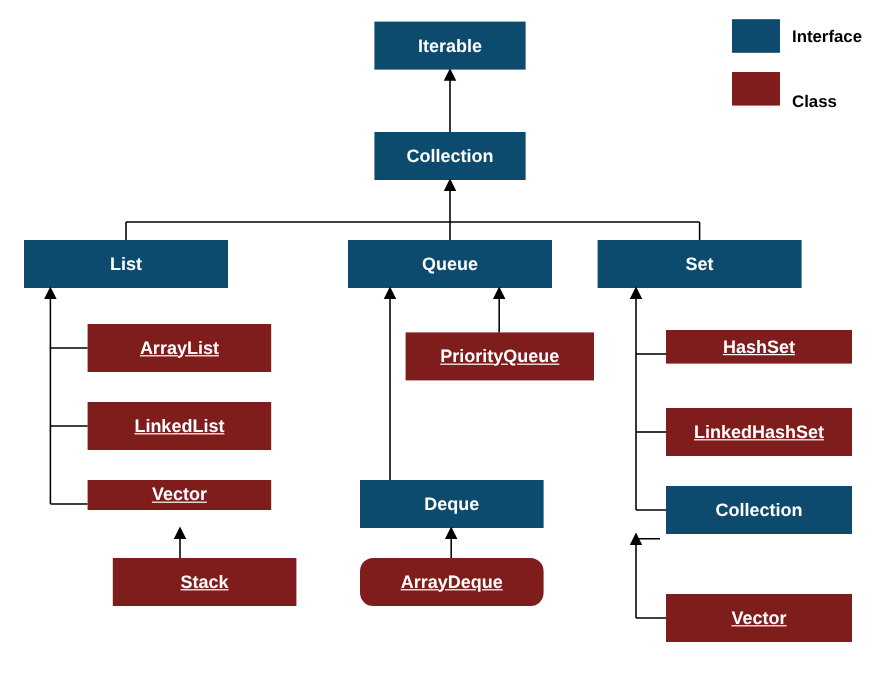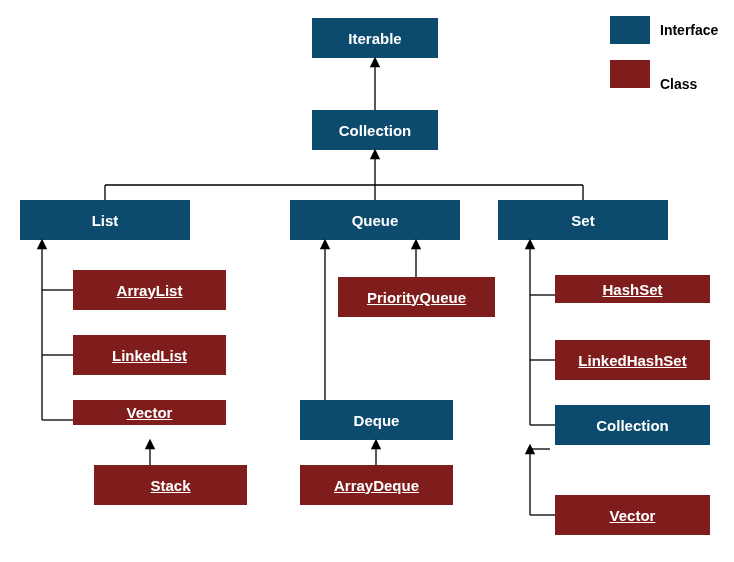--- a/index.html
+++ b/index.html
@@ -80,21 +80,21 @@
 <div class="box class" style="left:94px; top:465px; width:153px; height:40px;">
     <span>Stack</span>
   </div>
 
 <div class="box class" style="left:338px; top:277px; width:157px; height:40px;">
     <span>PriorityQueue</span>
   </div>
 <div class="box interface" style="left:300px; top:400px; width:153px; height:40px;">
     <span>Deque</span>
   </div>
-<div class="box class" style="left:300px; top:465px; width:153px; height:40px;">
+<div class="box class" style="left:300px; top:465px; width:153px; height:40px;border-radius:11px;">
     <span>ArrayDeque</span>
   </div>
 
 <div class="box class" style="left:555px; top:275px; width:155px; height:28px;">
     <span>HashSet</span>
   </div>
 <div class="box class" style="left:555px; top:340px; width:155px; height:40px;">
     <span>LinkedHashSet</span>
   </div>
 <div class="box interface" style="left:555px; top:405px; width:155px; height:40px;">

